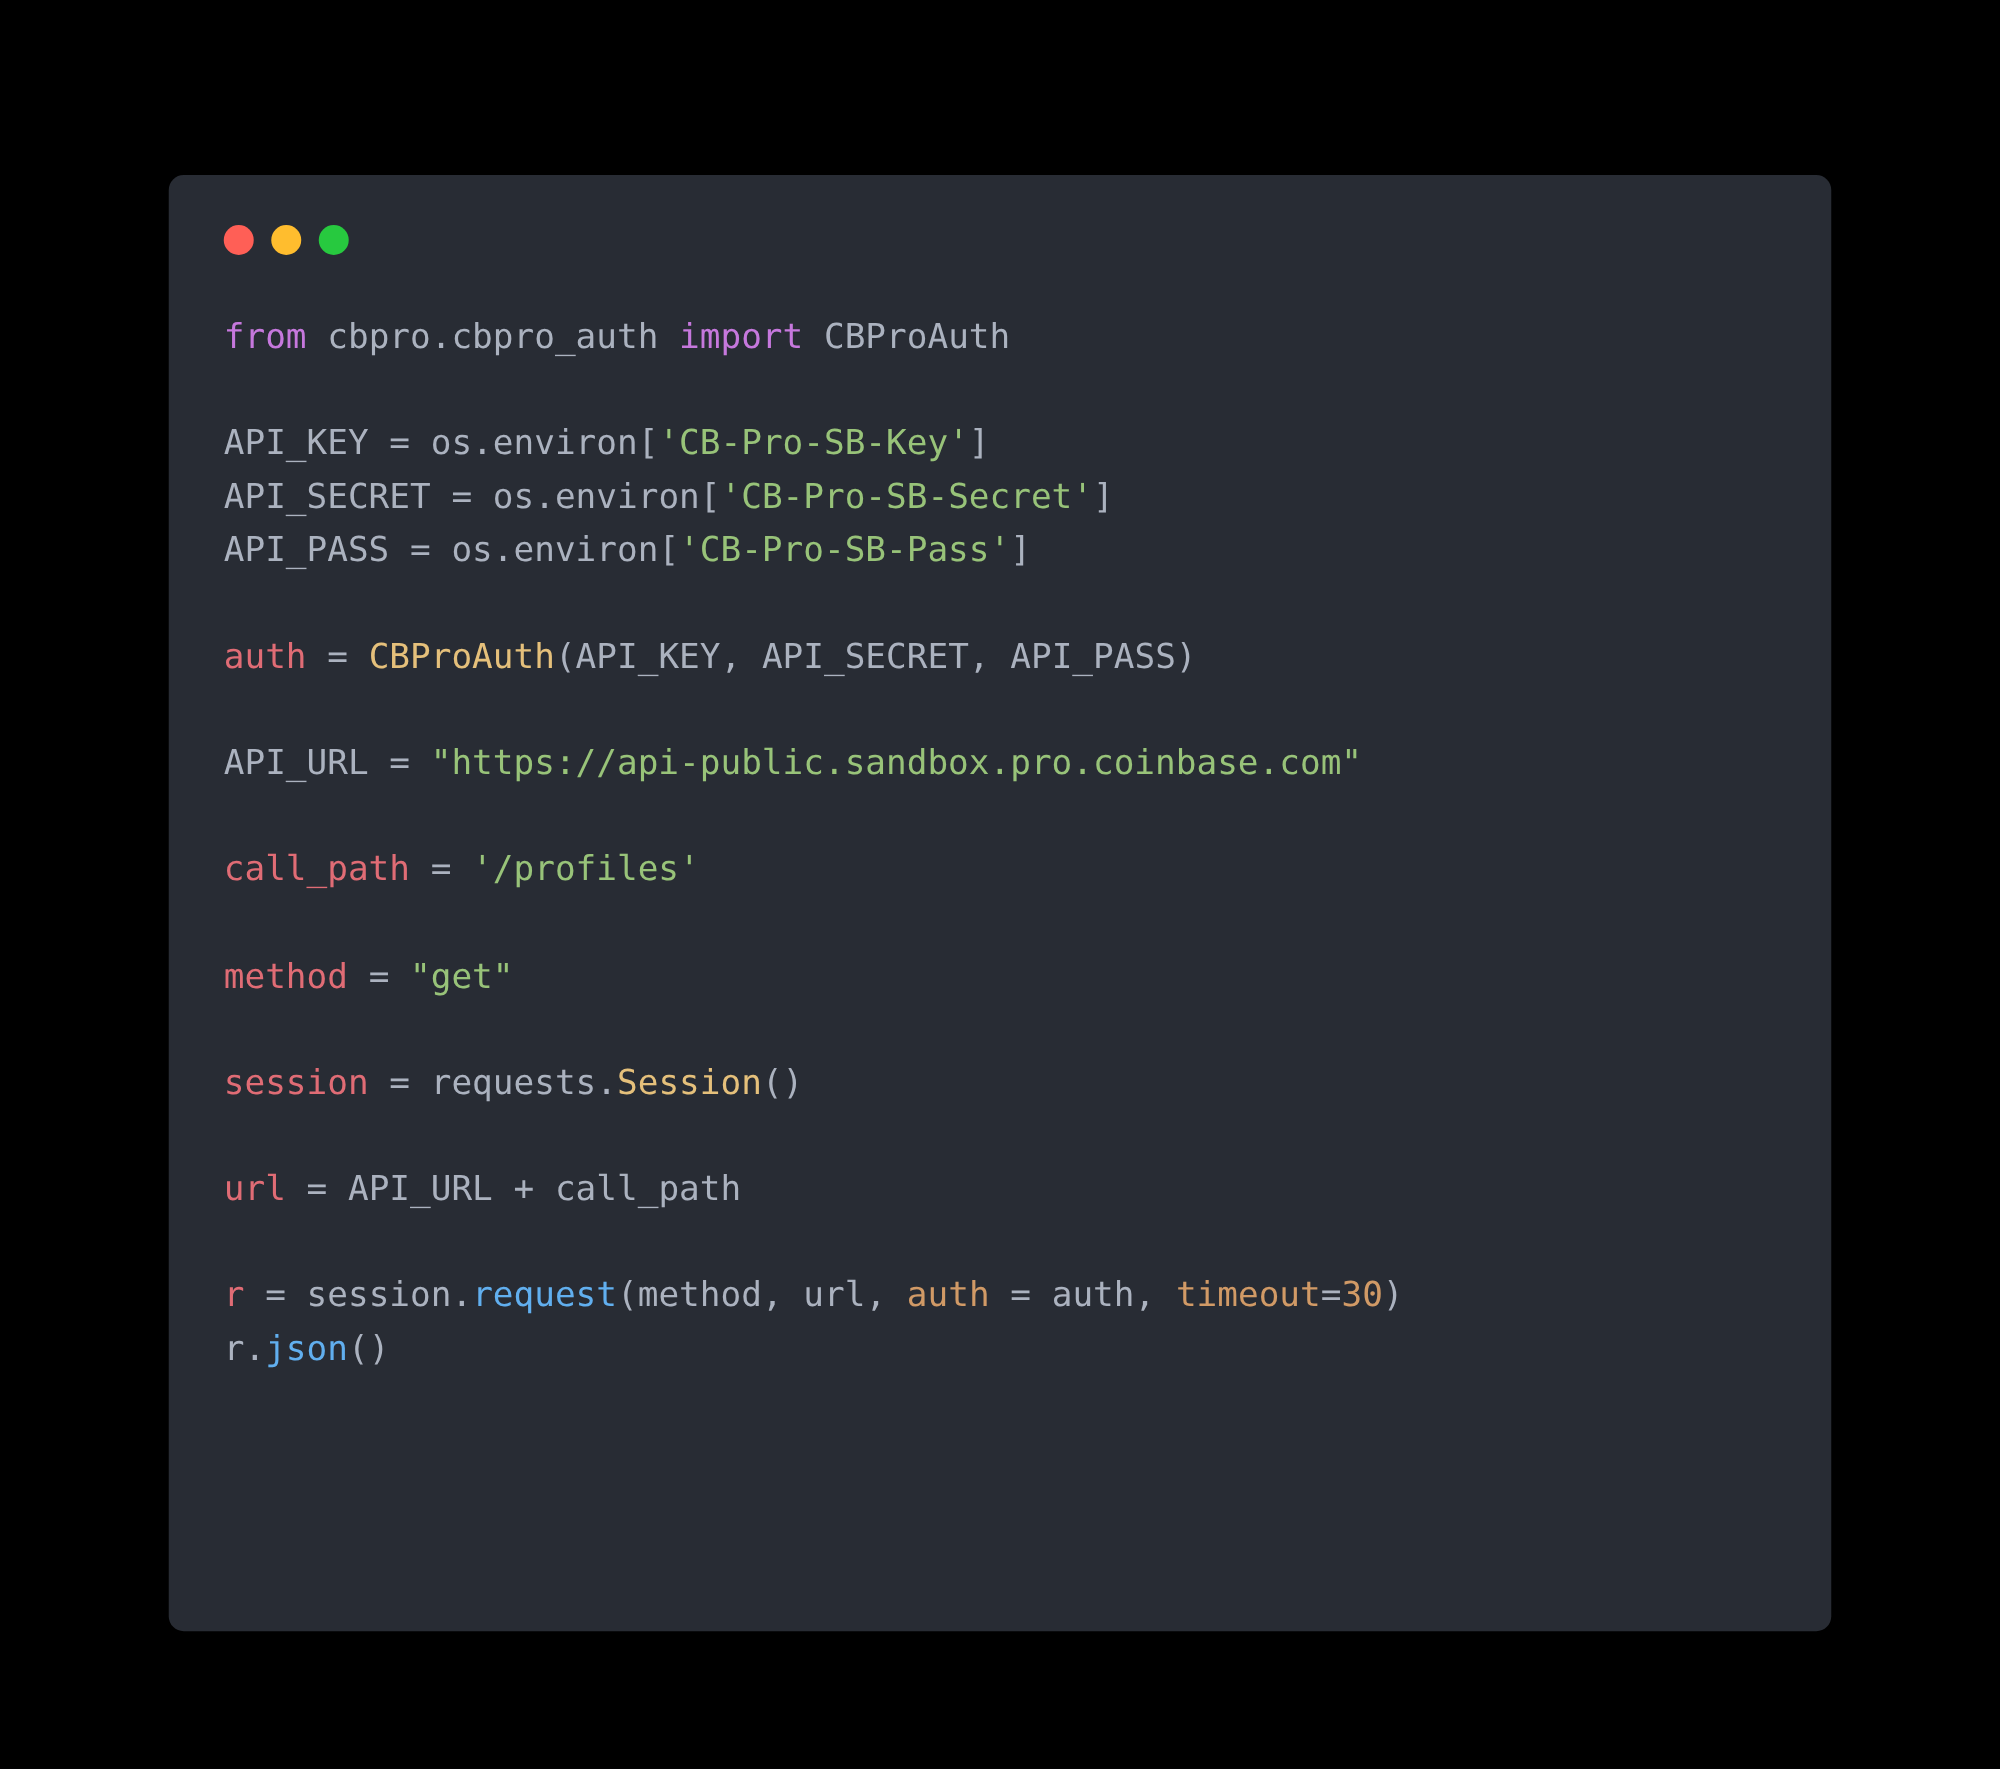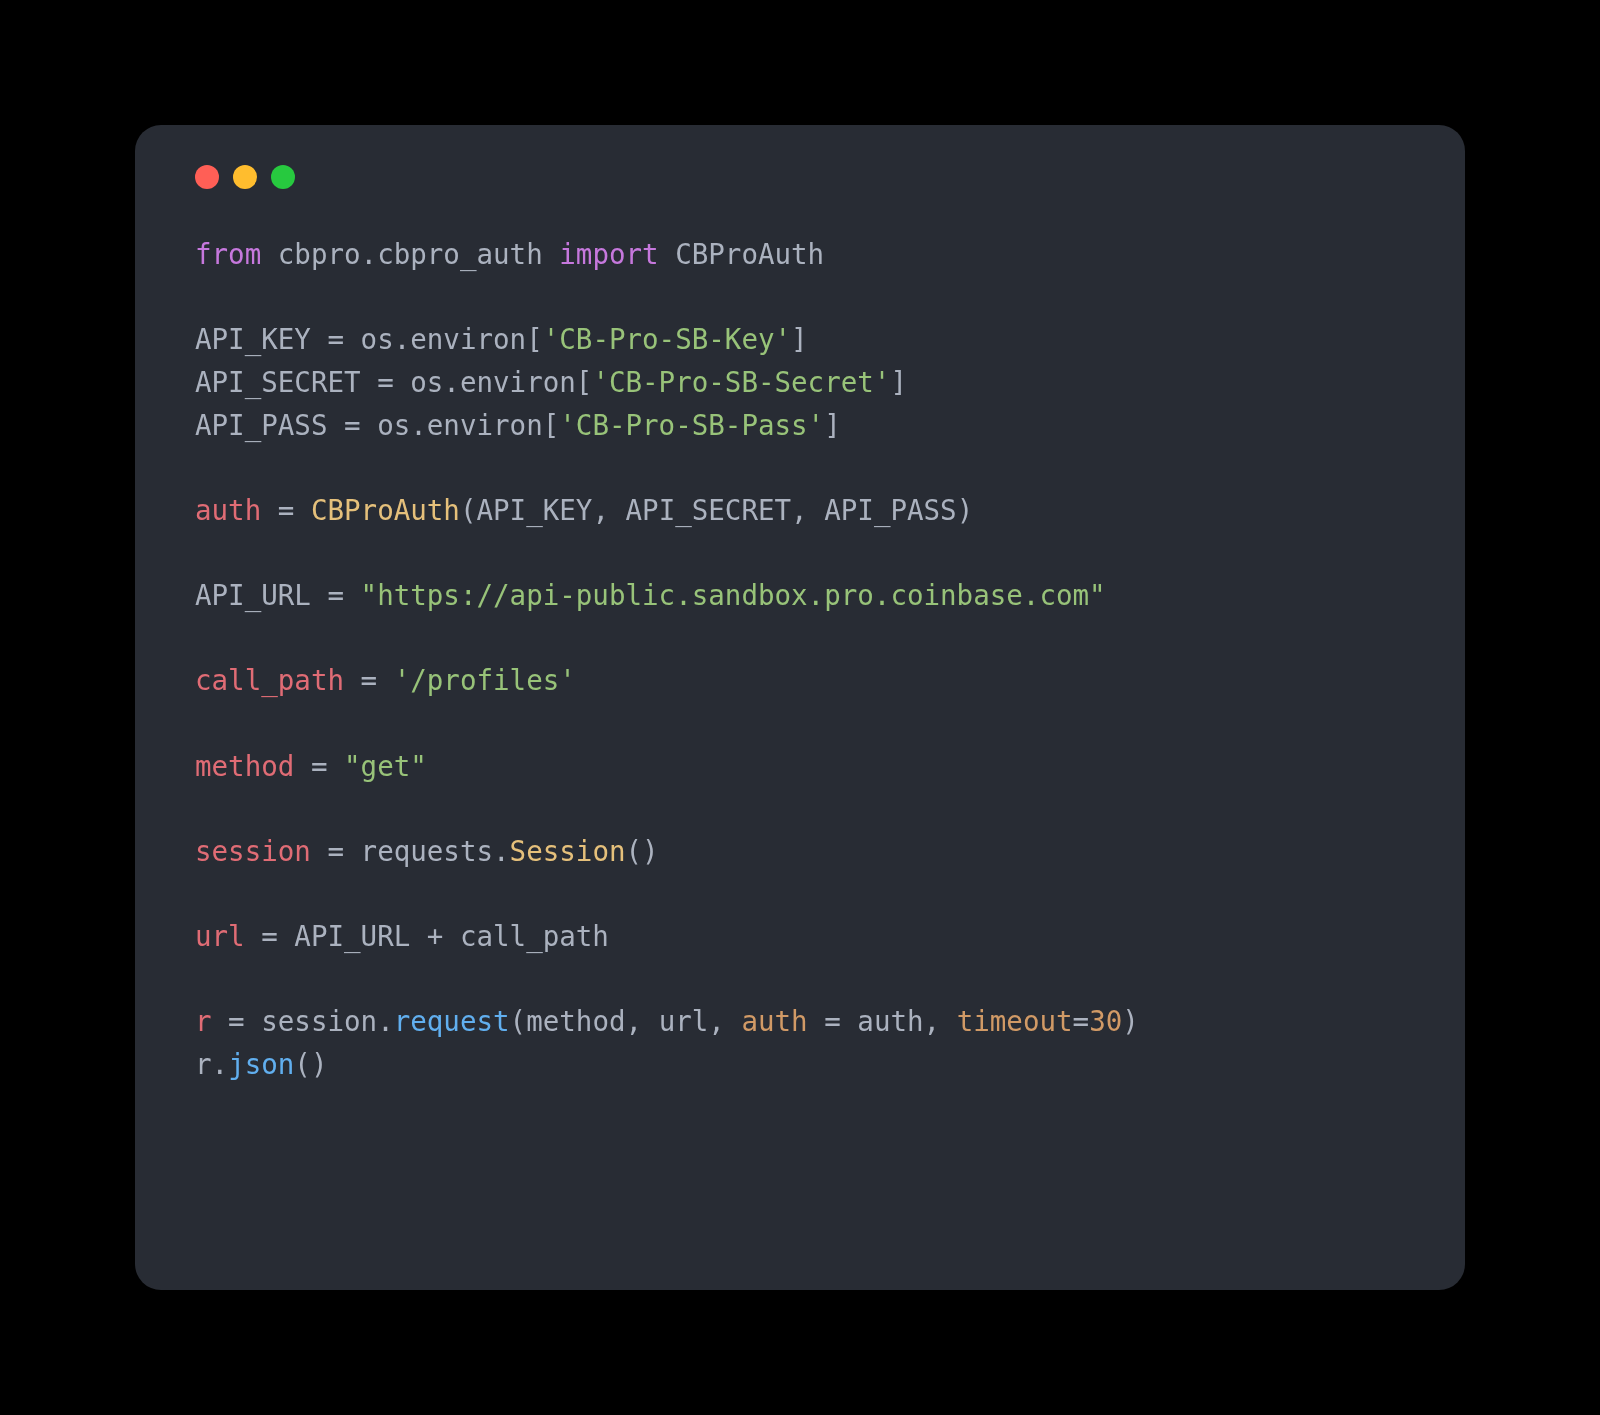--- a/index.html
+++ b/index.html
@@ -6,28 +6,28 @@
     margin: 0;
     padding: 0;
     width: 1600px;
     height: 1415px;
     background: #000000;
     font-family: ui-monospace, SFMono-Regular, "SF Mono", Menlo, Consolas, "Liberation Mono", monospace;
   }
   .window {
     position: absolute;
     left: 135px;
-    top: 125px;
+    top: 140px;
     width: 1330px;
     height: 1165px;
     background: #282c34;
-    border-radius: 26px;
+    border-radius: 12px;
     box-shadow: 0 30px 60px rgba(0,0,0,0.6);
     box-sizing: border-box;
-    padding: 40px 44px 44px 60px;
+    padding: 40px 44px 44px 44px;
   }
   .traffic-lights {
     display: flex;
     gap: 14px;
     margin-bottom: 44px;
   }
   .light {
     width: 24px;
     height: 24px;
     border-radius: 50%;

